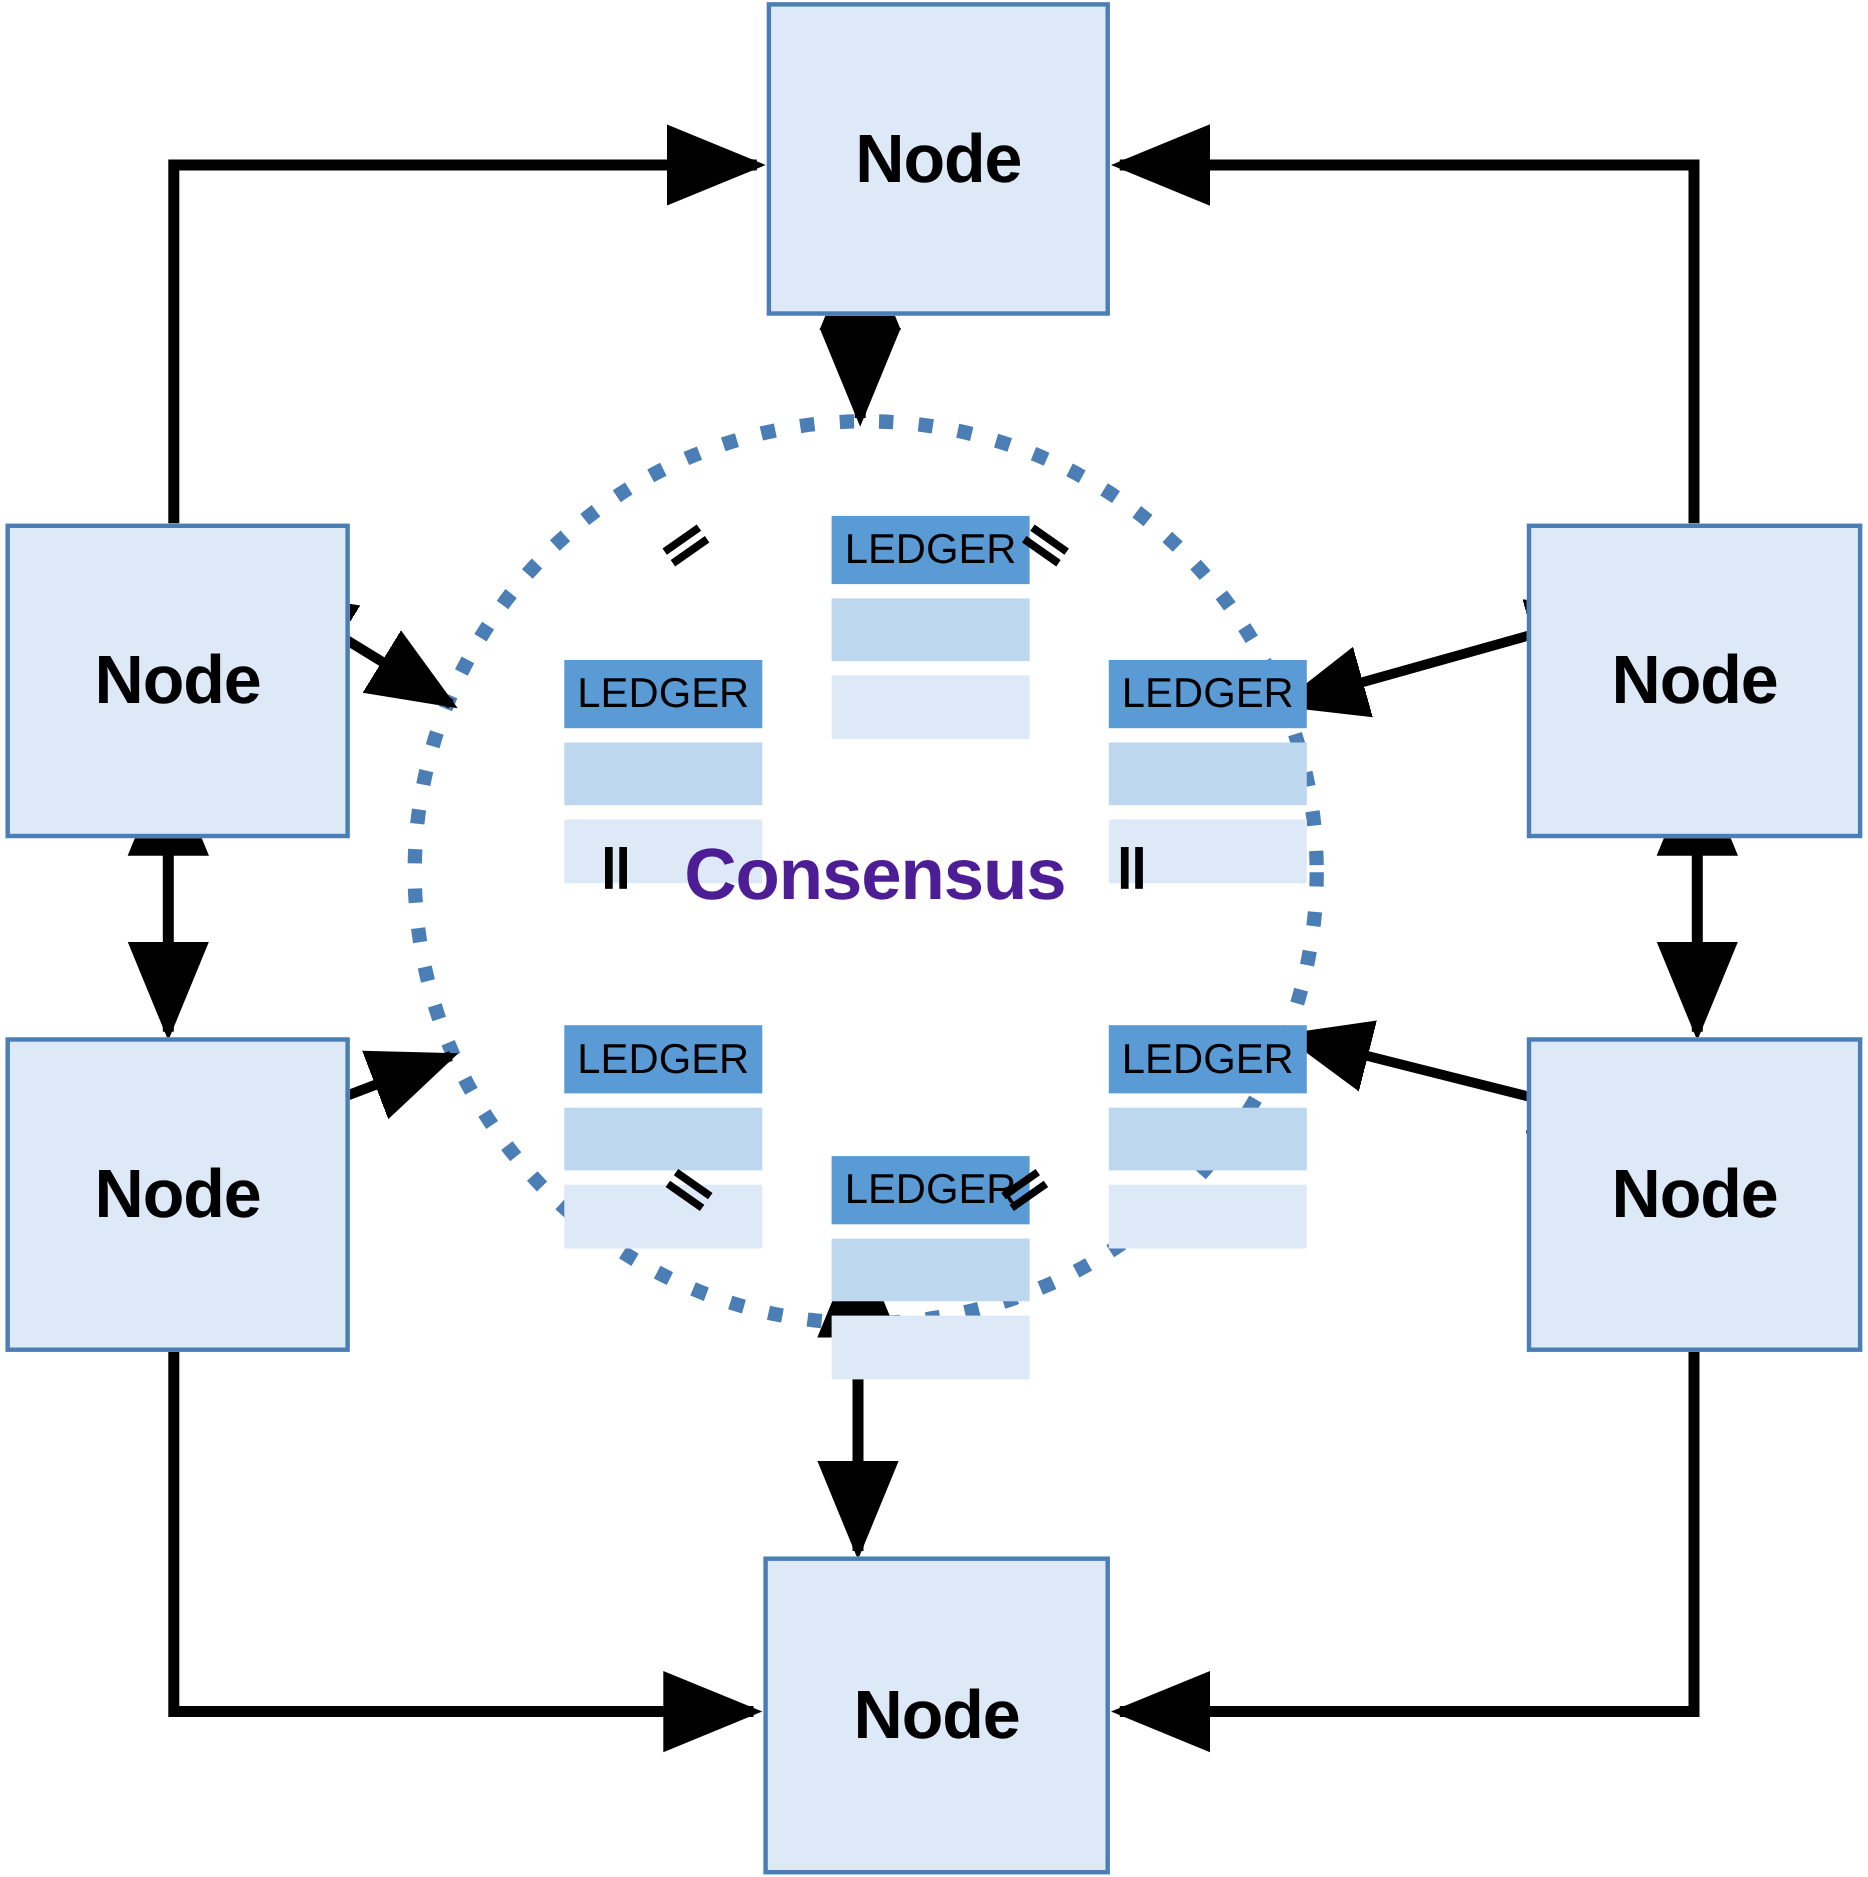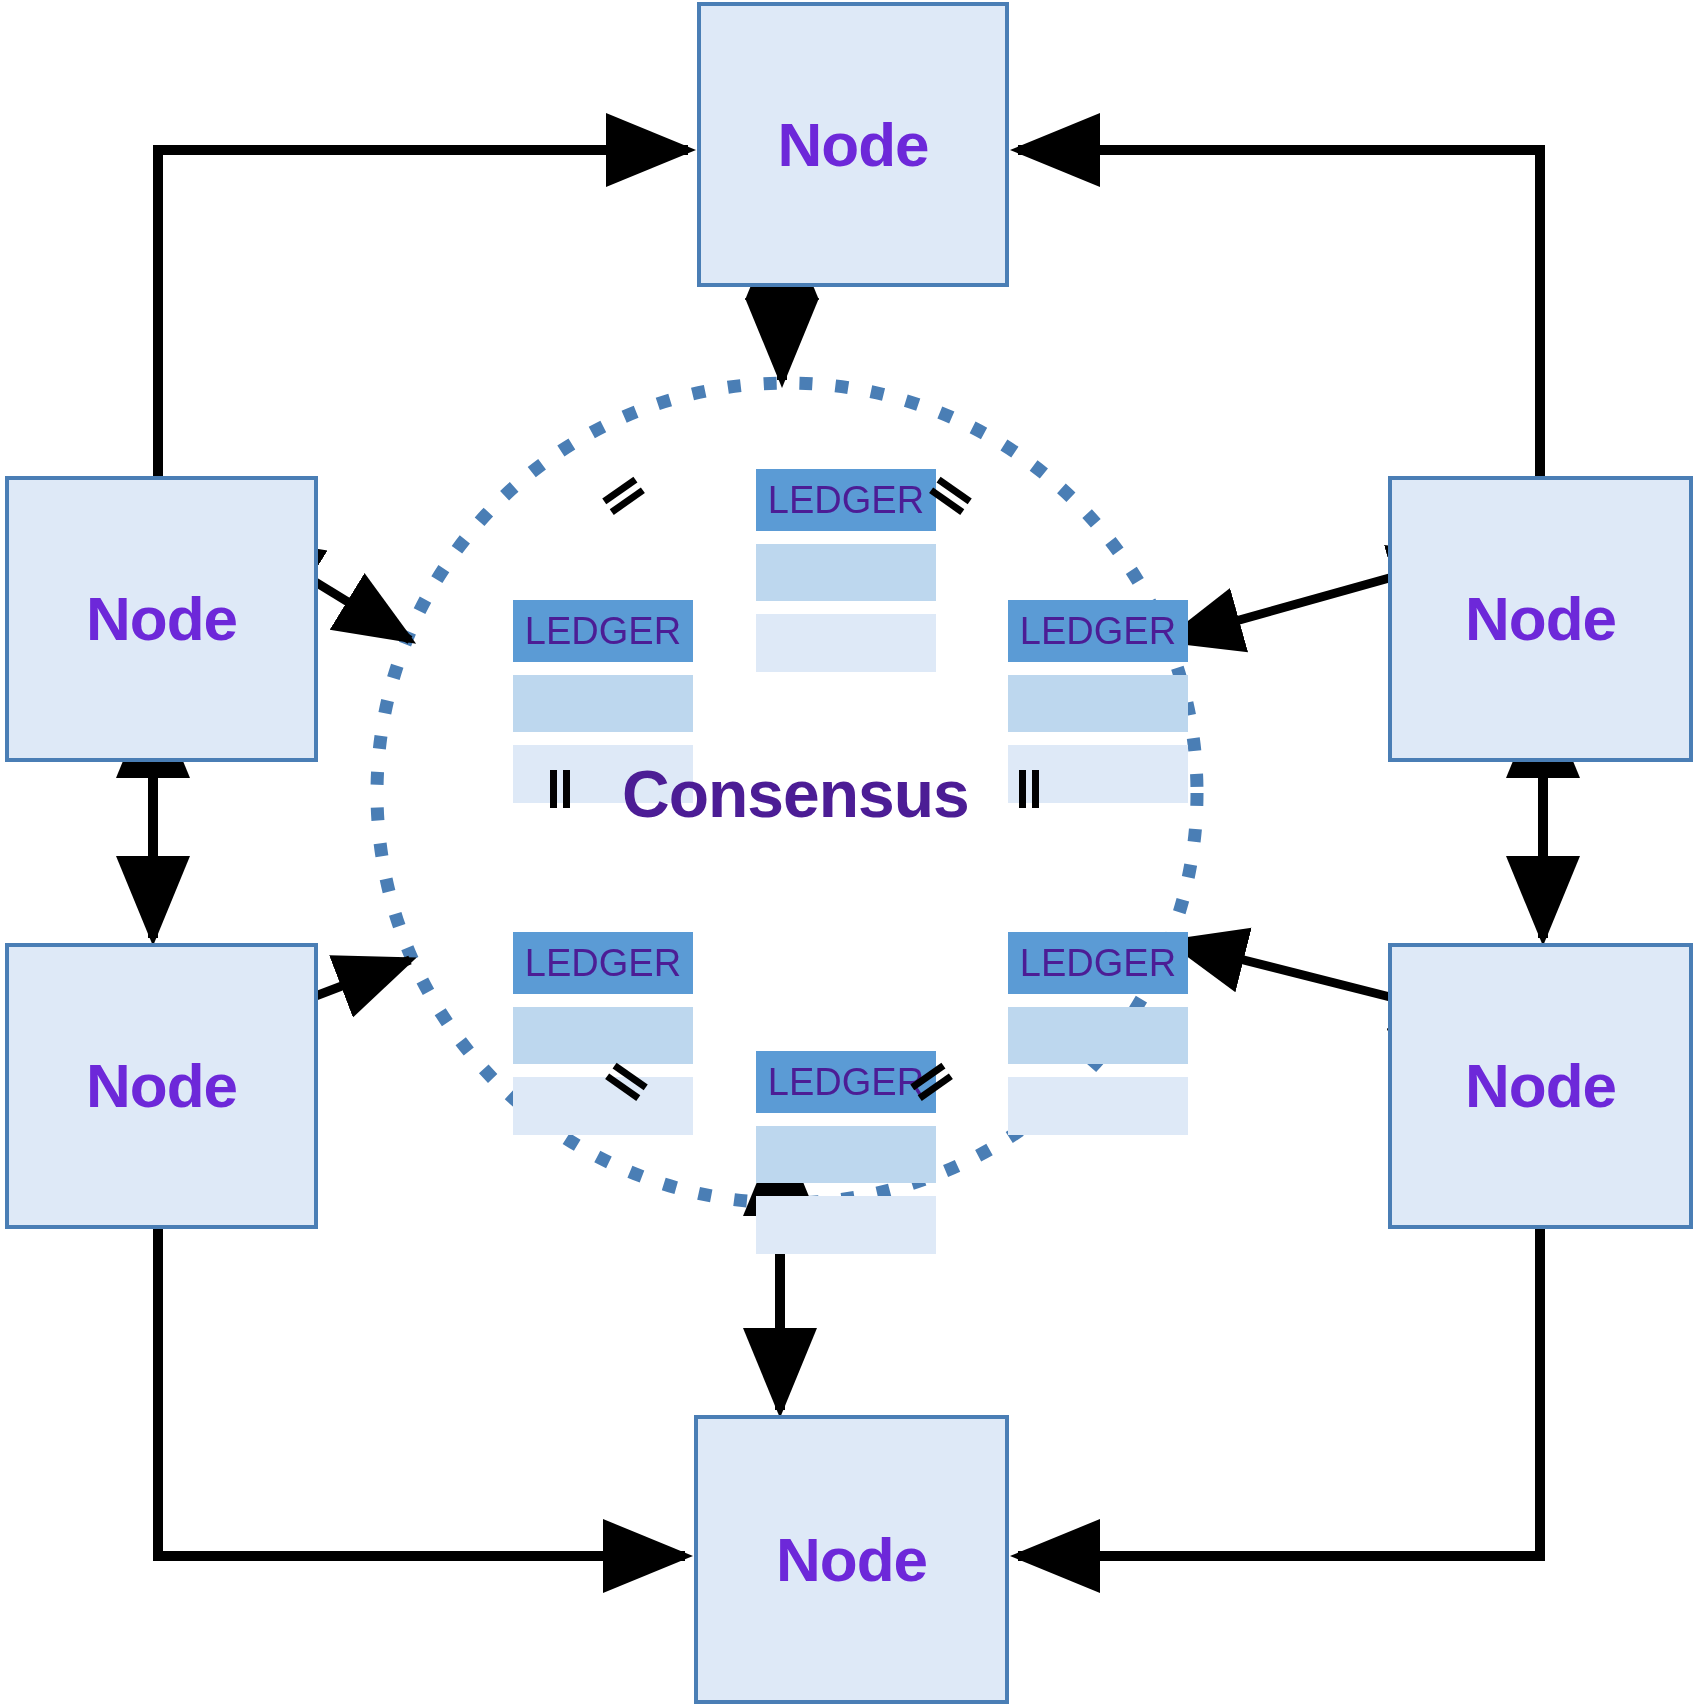--- a/index.html
+++ b/index.html
@@ -30,31 +30,31 @@
     border: 4px solid #4A7EB5;
     box-sizing: border-box;
     display: flex;
     align-items: center;
     justify-content: center;
   }
   .node-label {
     font-family: "Liberation Sans", sans-serif;
     font-weight: bold;
     font-size: 62px;
-    color: #6d28d9;
+    color: #000000;
     letter-spacing: -1px;
     line-height: 1;
   }
   .ledger {
     position: absolute;
     width: 180px;
   }
   .ledger-header {
     background: #5B9BD5;
-    color: #4c1d95;
+    color: #000000;
     height: 62px;
     line-height: 62px;
     text-align: center;
     font-family: "Liberation Sans", sans-serif;
     font-size: 38px;
     font-weight: normal;
     letter-spacing: 0px;
     box-sizing: border-box;
   }
   .ledger-row {

